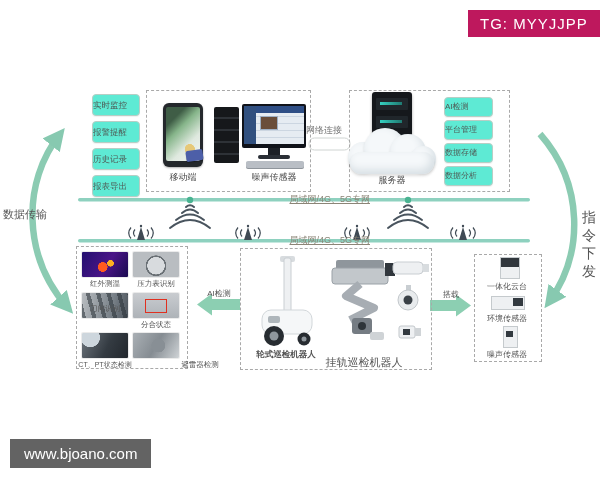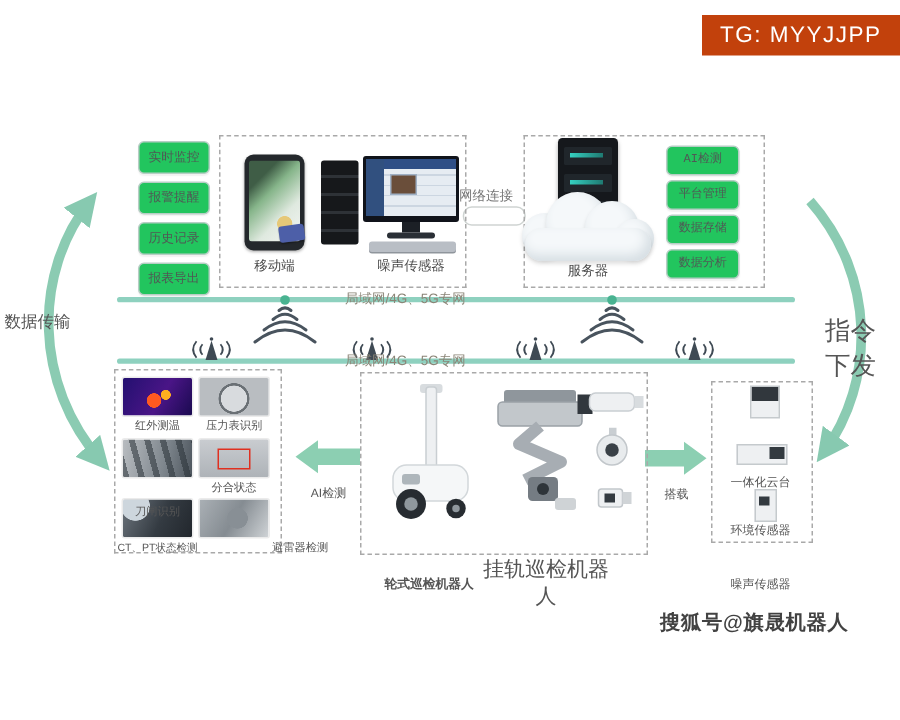--- a/index.html
+++ b/index.html
@@ -2,50 +2,50 @@
 <html><head>
 <meta charset="utf-8">
 <style>
   html,body{margin:0;padding:0;background:#fff;}
   #stage{position:relative;width:600px;height:480px;background:#ffffff;overflow:hidden;
          font-family:"Liberation Sans",sans-serif;color:#4a4a4a;}
   .abs{position:absolute;}
   .overlay{position:absolute;left:0;top:0;width:600px;height:480px;pointer-events:none;}
 
   
-  .tg-badge{left:468px;top:10px;background:#c2410c;color:#fff;font-size:15px;
+  .tg-badge{left:468px;top:10px;background:#be185d;color:#fff;font-size:15px;
             padding:5px 12px;letter-spacing:1px;}
   .site-badge{left:10px;top:439px;background:#636363;color:#fff;font-size:15px;
               padding:6px 14px;}
   .watermark{left:440px;top:406px;font-size:13.5px;font-weight:bold;color:rgba(40,40,40,.88);
              letter-spacing:.5px;}
 
   
   .flow-l{left:3px;top:207px;font-size:11px;color:#555;}
-  .flow-r{left:550px;top:209px;font-size:17px;color:#555;}
+  .flow-r{left:582px;top:209px;font-size:14px;color:#555;}
 
   
   .gbox{border:1px dashed #a9a9a9;background:transparent;}
   .client-box{left:146px;top:90px;width:163px;height:100px;}
   .server-box{left:349px;top:90px;width:159px;height:100px;}
   .detect-box{left:76px;top:246px;width:110px;height:121px;}
   .terminal-box{left:240px;top:248px;width:190px;height:120px;}
   .sensor-box{left:474px;top:254px;width:66px;height:106px;}
 
   
   .pill{width:46px;height:20px;line-height:20px;border:1px solid #b7cec5;border-radius:4px;
-        background:#22c55e;color:#4f5a55;font-size:8.5px;text-align:center;
-        box-shadow:0 1px 1px rgba(0,0,0,.06);font-family:Liberation Mono, monospace;}
+        background:#5eead4;color:#4f5a55;font-size:8.5px;
+        box-shadow:0 1px 1px rgba(0,0,0,.06);}
   .pill.c{left:92px;}
   .pill.s{left:444px;width:47px;height:18px;line-height:18px;font-size:8px;}
 
   
   .dev-label{font-size:9px;color:#4a4a4a;text-align:center;}
-  .net-label{font-size:9px;color:#8b8577;text-align:left;width:140px;}
-  .tiny-label{font-size:8px;color:#555;text-align:center;margin-top:35px;}
+  .net-label{font-size:9px;color:#8b8577;text-align:right;width:140px;text-decoration:underline;}
+  .tiny-label{font-size:8px;color:#555;text-align:center;}
   .thumb-label{font-size:7.5px;color:#555;text-align:center;white-space:nowrap;}
 
   
   .phone{left:163px;top:103px;width:40px;height:64px;background:#24282c;border-radius:6px;
          padding:0;box-shadow:0 1px 2px rgba(0,0,0,.3);}
   .phone-screen{position:absolute;left:3px;top:4px;width:34px;height:54px;border-radius:2px;
       background:
         radial-gradient(circle at 70% 78%, #e6c878 0 10%, transparent 11%),
         linear-gradient(135deg,#3f5d46 0 22%,#86b58a 40%,#dfe9df 68%,#f4f6f4 100%);}
   .phone-card{left:186px;top:150px;width:17px;height:11px;background:#4d5fa8;border-radius:2px;
@@ -171,21 +171,21 @@
         <path d="M 10 227.5 Q 14.5 233 10 238.5"></path>
     </g>
 
     <rect x="309" y="138" width="41" height="12" rx="5.5" fill="#fff" stroke="#cfd4d2"></rect>
 
     <polygon fill="#8ccfb2" points="240,299 212,299 212,293.5 197,304.5 212,315.5 212,310 240,310"></polygon>
     <polygon fill="#8ccfb2" points="430,300 456,300 456,294.5 471,305.5 456,316.5 456,311 430,311"></polygon>
   </svg>
 
   <div class="abs tg-badge">TG: MYYJJPP</div>
-  <div class="abs watermark">搜狐号@旗晟机器人</div>
+  <div class="abs site-badge">www.bjoano.com</div>
 
   <div class="abs flow-l">数据传输</div>
   <div class="abs flow-r">指令下发</div>
 
   <div class="abs" style="left:306px;top:124px;font-size:9px;color:#777;">网络连接</div>
   <div class="abs net-label" style="left:230px;top:193px;">局域网/4G、5G专网</div>
   <div class="abs net-label" style="left:230px;top:234px;">局域网/4G、5G专网</div>
 
   <div class="abs gbox client-box"></div>
   <div class="abs gbox server-box"></div>
@@ -242,21 +242,21 @@
   <div class="abs thumb th-thermal" style="left:82px;top:252px;"></div>
   <div class="abs thumb th-gauge" style="left:133px;top:252px;"></div>
   <div class="abs thumb th-switch" style="left:82px;top:293px;"></div>
   <div class="abs thumb th-status" style="left:133px;top:293px;">
       <span class="redbox"></span>
     </div>
   <div class="abs thumb th-ctpt" style="left:82px;top:333px;"></div>
   <div class="abs thumb th-arrester" style="left:133px;top:333px;"></div>
   <div class="abs thumb-label" style="left:76px;top:279px;width:58px;">红外测温</div>
   <div class="abs thumb-label" style="left:127px;top:279px;width:58px;">压力表识别</div>
-  <div class="abs thumb-label" style="left:76px;top:336px;width:58px;">刀闸识别</div>
+  <div class="abs thumb-label" style="left:76px;top:304px;width:58px;">刀闸识别</div>
   <div class="abs thumb-label" style="left:127px;top:320px;width:58px;">分合状态</div>
   <div class="abs thumb-label" style="left:74px;top:360px;width:62px;font-size:7px;">CT、PT状态检测</div>
   <div class="abs thumb-label" style="left:127px;top:360px;width:58px;margin-left:44px;">避雷器检测</div>
 
   <div class="abs tiny-label" style="left:199px;top:288px;width:40px;">AI检测</div>
   <div class="abs tiny-label" style="left:435px;top:289px;width:32px;">搭载</div>
 
   <svg class="abs" style="left:252px;top:256px;" width="72" height="92">
     <rect x="28" y="0" width="15" height="6" rx="2" fill="#d8dcdf"></rect>
     <rect x="32" y="2" width="7" height="54" rx="2" fill="#eef0f2" stroke="#c9ced2"></rect>
@@ -284,21 +284,21 @@
     <rect x="12" y="0" width="5" height="8" fill="#c9ced2"></rect>
     <circle cx="14" cy="15" r="10" fill="#e8ebed" stroke="#c2c7cb"></circle>
     <circle cx="14" cy="15" r="4.5" fill="#3a4147"></circle>
   </svg>
   <svg class="abs" style="left:397px;top:323px;" width="26" height="18">
     <rect x="2" y="3" width="16" height="12" rx="2" fill="#eef0f2" stroke="#c2c7cb"></rect>
     <rect x="6" y="6" width="7" height="6" fill="#333a40"></rect>
     <rect x="18" y="5" width="6" height="8" fill="#d0d4d7"></rect>
   </svg>
   <div class="abs tiny-label" style="left:242px;top:349px;width:88px;font-size:8.5px;font-weight:bold;">轮式巡检机器人</div>
-  <div class="abs tiny-label" style="left:320px;top:336px;width:88px;font-size:14px;">挂轨巡检机器人</div>
+  <div class="abs tiny-label" style="left:320px;top:355px;width:88px;font-size:11px;">挂轨巡检机器人</div>
 
   <div class="abs dev ptz-dev"></div>
   <div class="abs dev env-dev">
       <span class="blk"></span>
     </div>
   <div class="abs dev noise-dev">
       <span class="blk"></span>
     </div>
   <div class="abs tiny-label" style="left:476px;top:281px;width:62px;">一体化云台</div>
   <div class="abs tiny-label" style="left:476px;top:313px;width:62px;">环境传感器</div>

